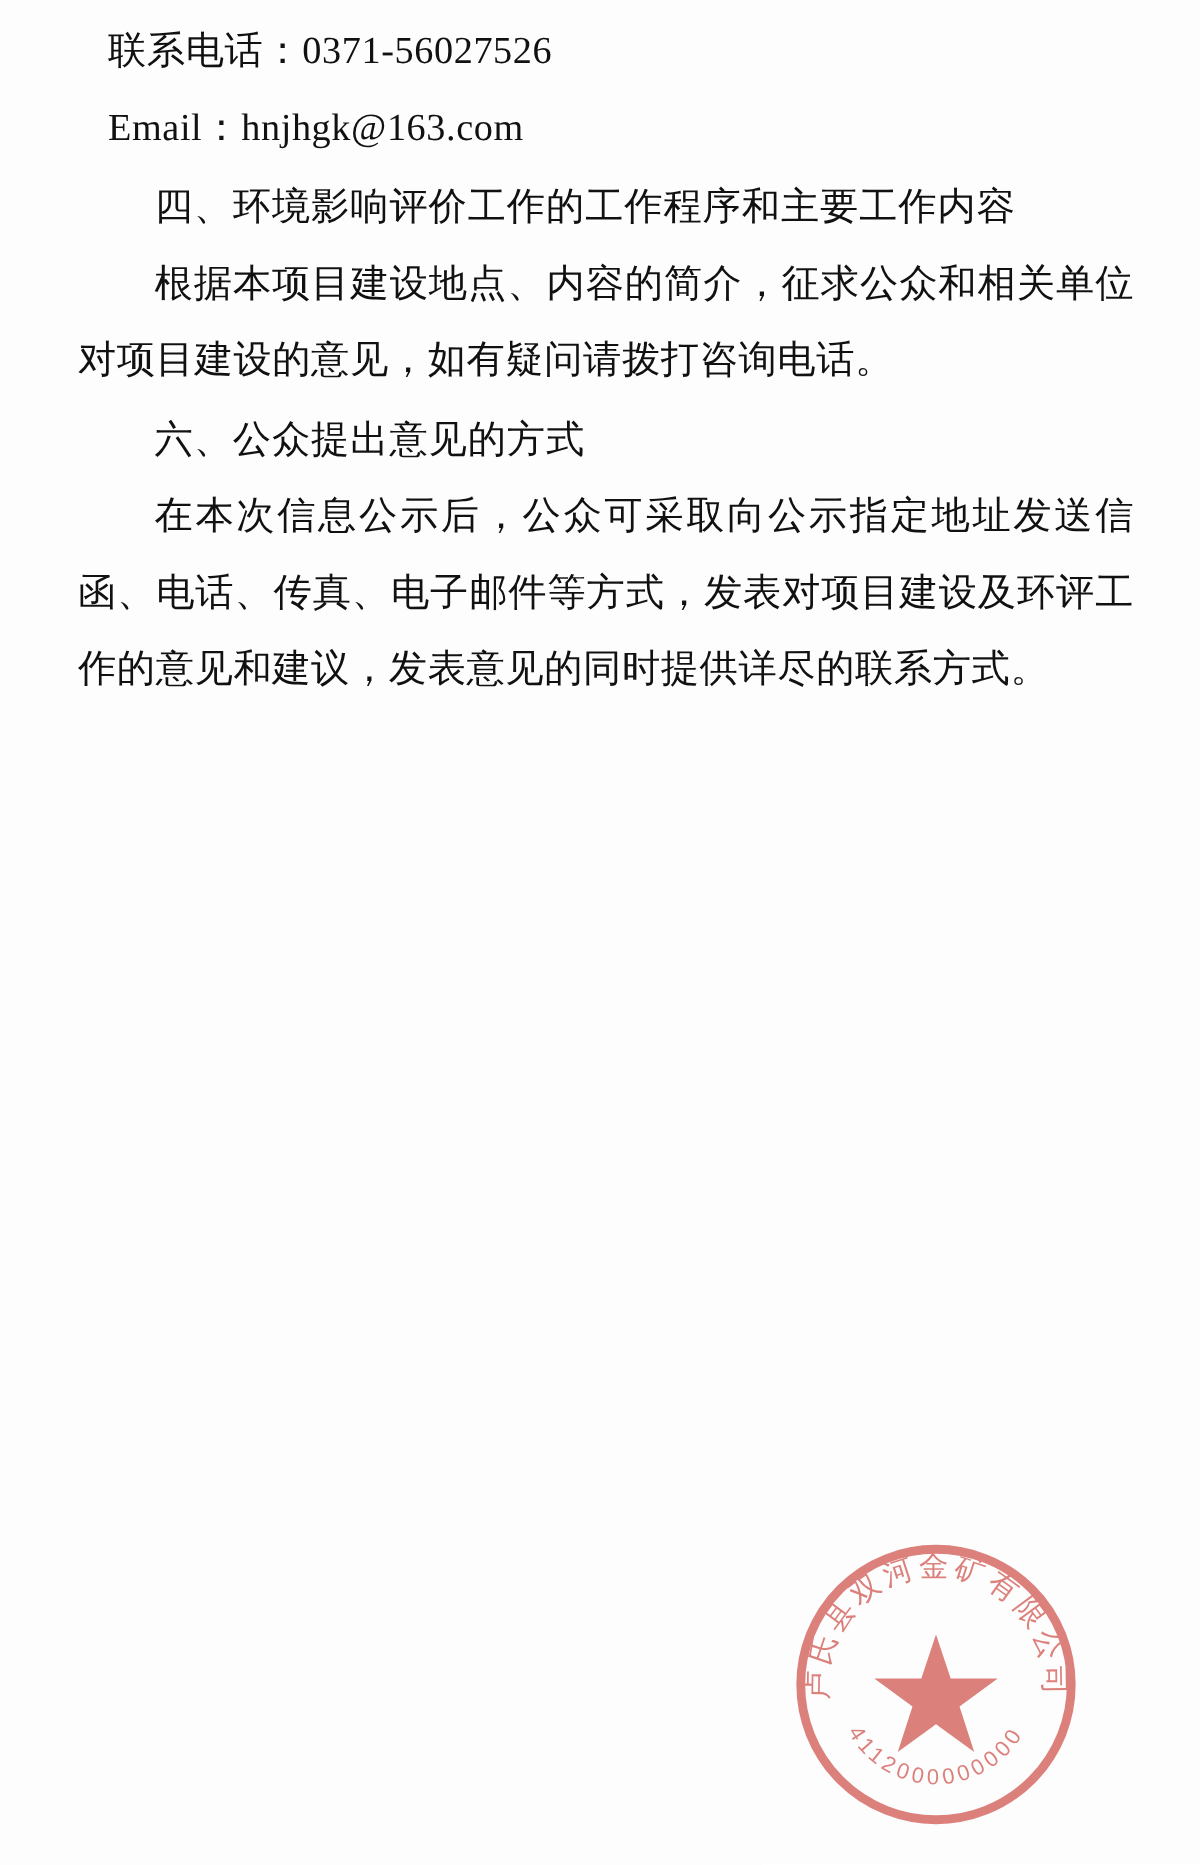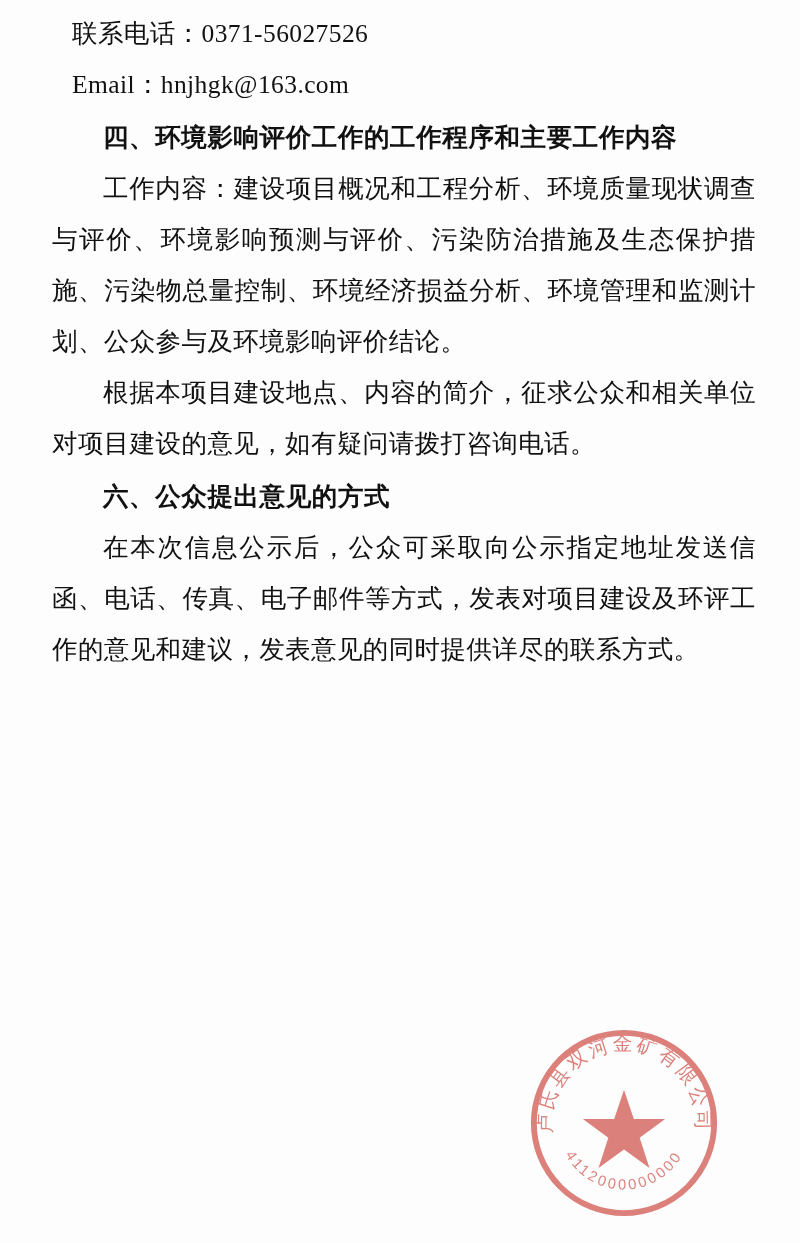--- a/index.html
+++ b/index.html
@@ -35,21 +35,21 @@
   .contact-line {
     margin-left: 20px;
     white-space: pre;
   }
   .email-line {
     margin-left: 20px;
     white-space: pre;
     font-family: Liberation Serif, serif;
   }
   .heading {
-    font-weight: bold;
+    font-weight: normal;
     text-indent: 2em;
     margin-top: 2px;
     letter-spacing: 0.6px;
   }
   .para {
     text-indent: 2em;
   }
   
   .seal {
     position: absolute;
@@ -70,21 +70,20 @@
 
 <div class="page">
 
   <div class="doc-body">
 
     <p class="contact-line"><span>联系电话：</span><span>0371-56027526</span></p>
 
     <p class="email-line"><span>Email：</span><span>hnjhgk@163.com</span></p>
 
     <p class="heading">四、环境影响评价工作的工作程序和主要工作内容</p>
-    <p class="para">工作内容：建设项目概况和工程分析、环境质量现状调查与评价、环境影响预测与评价、污染防治措施及生态保护措施、污染物总量控制、环境经济损益分析、环境管理和监测计划、公众参与及环境影响评价结论。</p>
 
     <p class="para">根据本项目建设地点、内容的简介，征求公众和相关单位对项目建设的意见，如有疑问请拨打咨询电话。</p>
 
     <p class="heading">六、公众提出意见的方式</p>
     <p class="para">在本次信息公示后，公众可采取向公示指定地址发送信函、电话、传真、电子邮件等方式，发表对项目建设及环评工作的意见和建议，发表意见的同时提供详尽的联系方式。</p>
 
   </div>
 
   <div class="seal">
     <svg viewBox="0 0 200 200" width="196" height="196" xmlns="http://www.w3.org/2000/svg">

